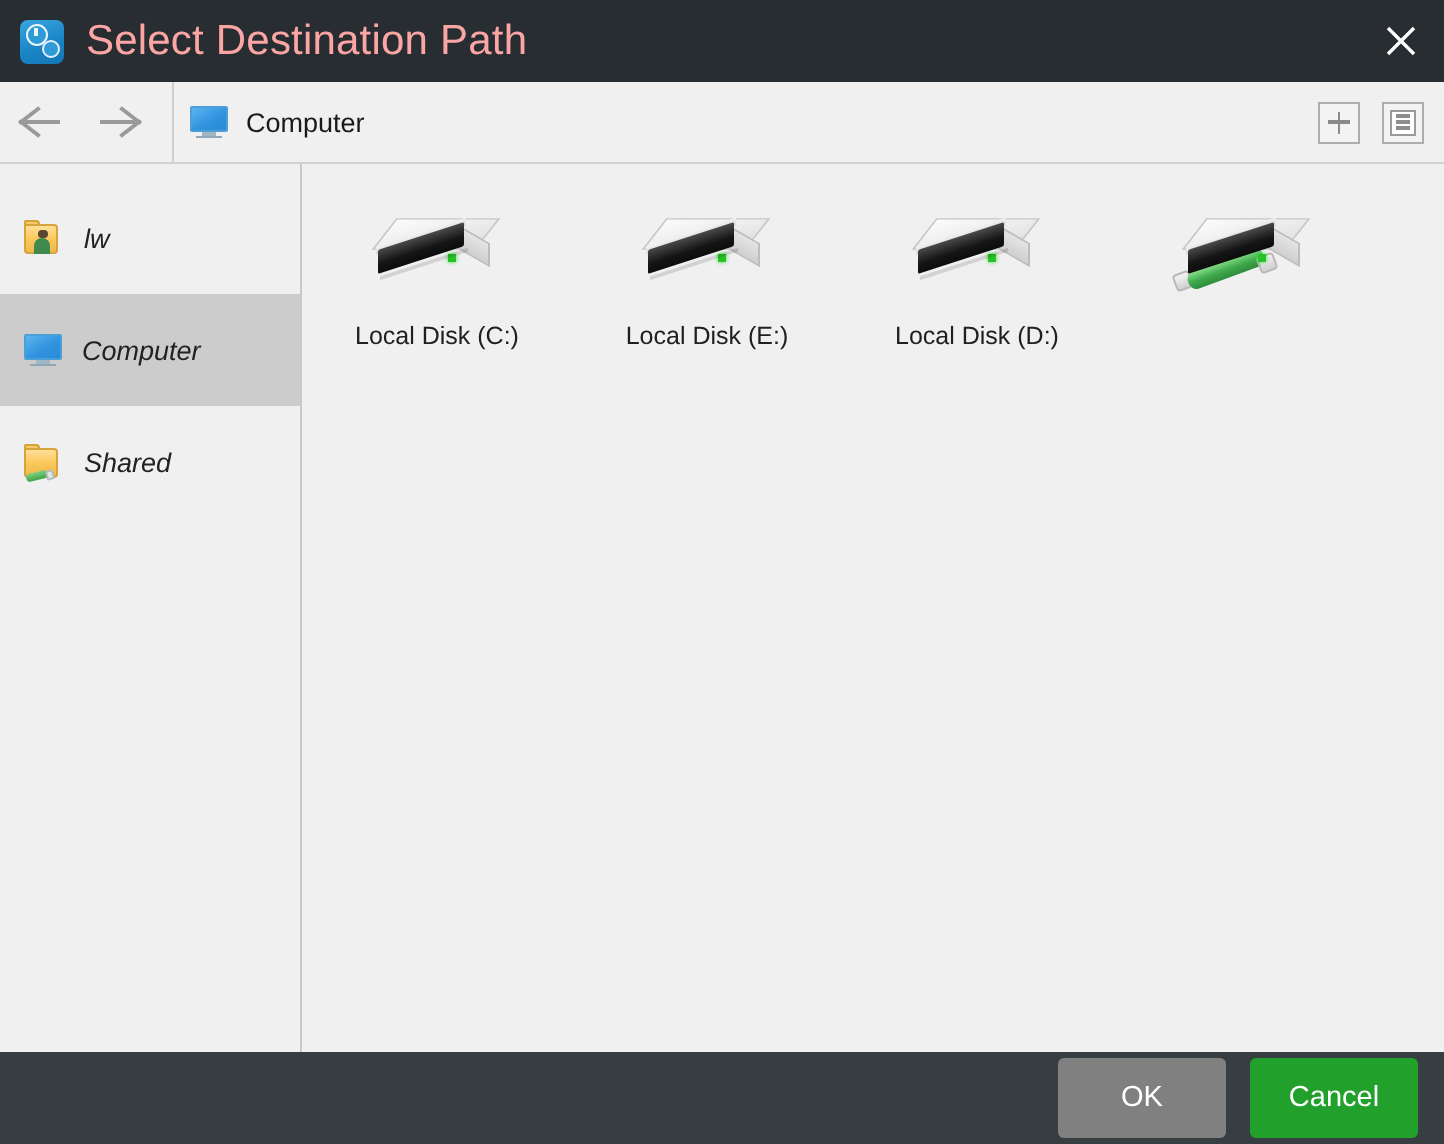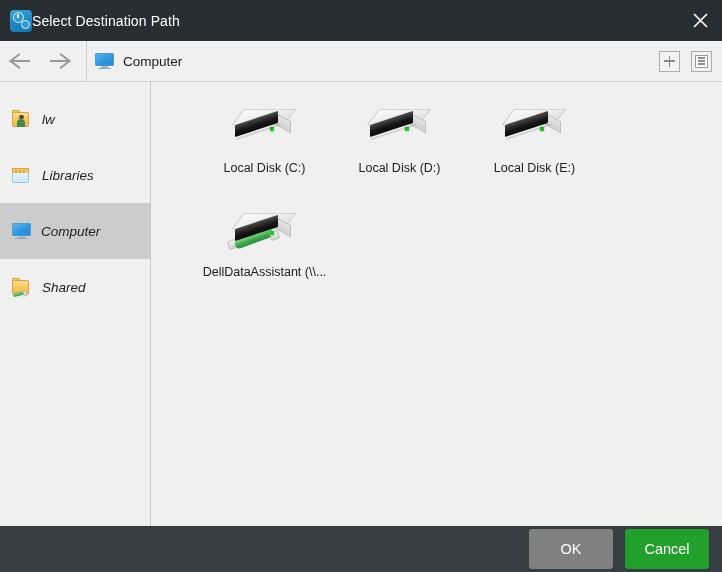--- a/index.html
+++ b/index.html
@@ -52,22 +52,23 @@
   }
   .app-icon .gear {
     position: absolute;
     right: 2.5px; bottom: 2.5px;
     width: 9px; height: 9px;
     border-radius: 50%;
     border: 1.8px solid #dff0fa;
     background: #2e9ad6;
   }
   .title-text {
-    color: #ffffff;
-    font-size: 14px;
+    color: #fca5a5;
+    font-size: 21px;
+    margin-left: 11px;
     letter-spacing: 0.1px;
     white-space: nowrap;
   }
   .close-btn {
     position: absolute;
     right: 0; top: 0;
     width: 44px; height: 41px;
     display: flex;
     align-items: center;
     justify-content: center;
@@ -260,21 +261,20 @@
 
   
   .content {
     flex: 1 1 auto;
     background: #f0f0f0;
     padding: 12px 0 0 0;
     display: flex;
     flex-wrap: wrap;
     align-content: flex-start;
     overflow: hidden;
-    margin-left: 46px;
   }
   .tile {
     width: 135px;
     height: 104px;
     display: flex;
     flex-direction: column;
     align-items: center;
     padding-top: 6px;
   }
   .tile-label {
@@ -453,31 +453,20 @@
           <span class="folder-tab"></span>
           <span class="folder-base"></span>
           <span class="person">
               <span class="head"></span>
               <span class="torso"></span>
             </span>
         </span>
         <span>lw</span>
       </div>
 
-      <div class="side-item">
-        <span class="ic lib-icon">
-          <span class="folder-base"></span>
-          <span class="lib-top">
-              <i></i>
-              <i></i>
-              <i></i>
-            </span>
-        </span>
-        <span>Libraries</span>
-      </div>
 
       <div class="side-item selected">
         <span class="monitor-icon">
           <span class="screen"></span>
             <span class="stand"></span>
             <span class="base"></span>
         </span>
         <span>Computer</span>
       </div>
 
@@ -511,48 +500,47 @@
 
       <div class="tile">
         <span class="drive">
           <span class="top"></span>
             <span class="side"></span>
           <span class="frontedge"></span>
             <span class="front"></span>
           <span class="led"></span>
             <span class="shadowline"></span>
         </span>
-        <span class="tile-label">Local Disk (D:)</span>
+        <span class="tile-label">Local Disk (E:)</span>
       </div>
 
       <div class="tile">
         <span class="drive">
           <span class="top"></span>
             <span class="side"></span>
           <span class="frontedge"></span>
             <span class="front"></span>
           <span class="led"></span>
             <span class="shadowline"></span>
         </span>
-        <span class="tile-label">Local Disk (E:)</span>
+        <span class="tile-label">Local Disk (D:)</span>
       </div>
 
 
       <div class="tile">
         <span class="drive">
           <span class="netcap-l"></span>
           <span class="netpipe"></span>
           <span class="netcap-r"></span>
           <span class="top"></span>
             <span class="side"></span>
           <span class="frontedge"></span>
             <span class="front"></span>
           <span class="led"></span>
         </span>
-        <span class="tile-label">DellDataAssistant (\\...</span>
       </div>
 
     </div>
   </div>
 
   <div class="footer">
     <button class="btn btn-ok">OK</button>
     <button class="btn btn-cancel">Cancel</button>
   </div>
 

